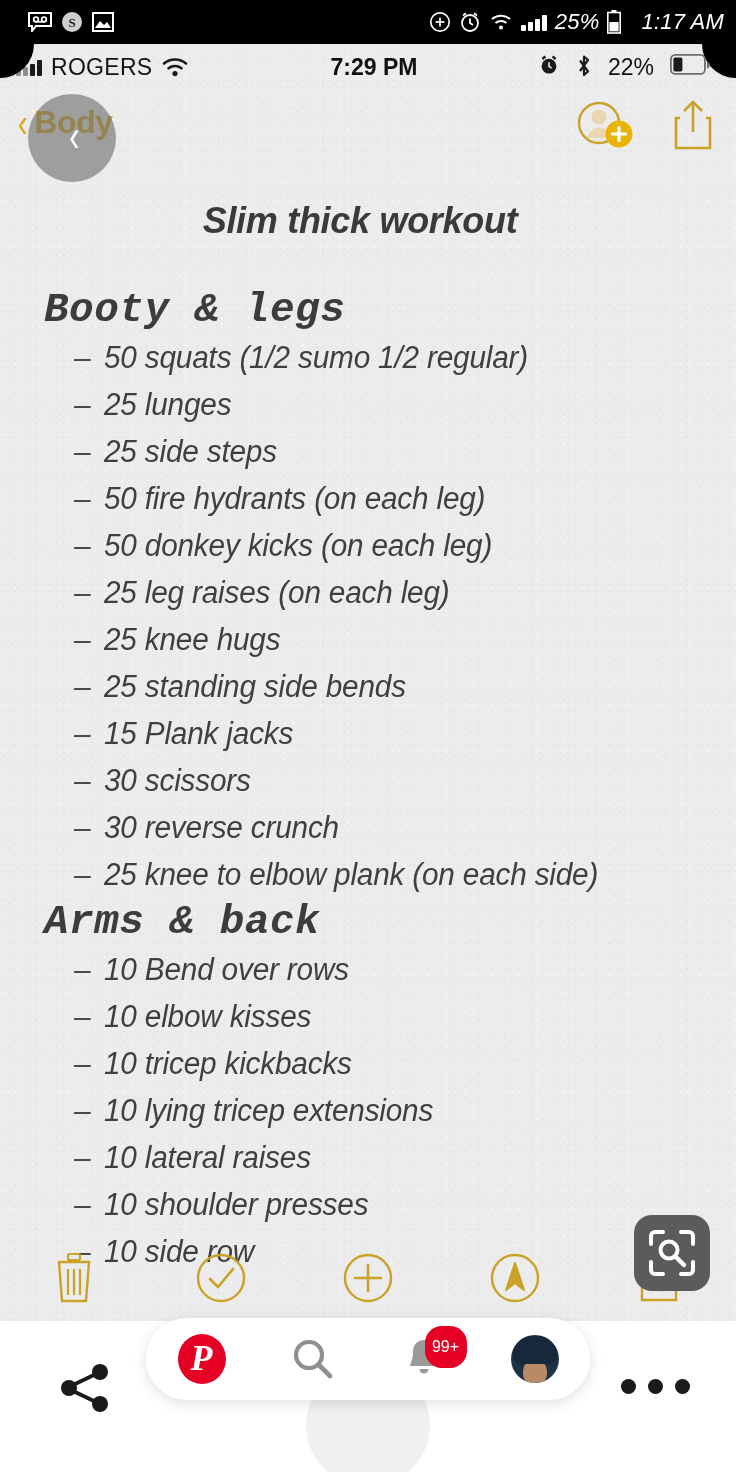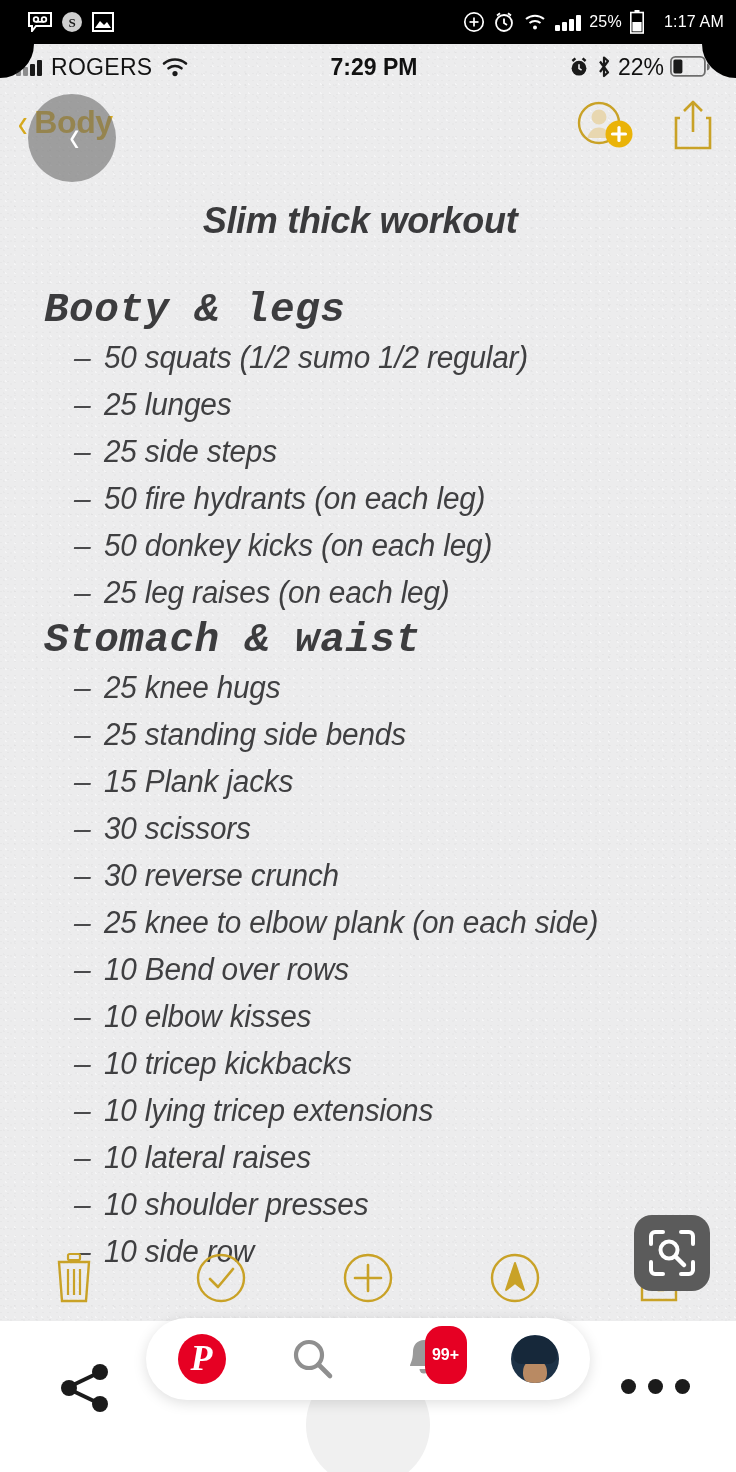--- a/index.html
+++ b/index.html
@@ -43,23 +43,24 @@
     margin-left: 28px;
   }
   .asb-right {
     margin-left: auto;
     margin-right: 12px;
     display: flex;
     align-items: center;
     gap: 8px;
   }
   .asb-pct, .asb-time {
-    font-size: 16px;
+    font-size: 22px;
     letter-spacing: .2px;
     color: #ffffff;
+    font-style: italic;
   }
   .asb-time { margin-left: 12px; }
 
   .ic { display: inline-block; line-height: 0; }
 
   
   .shot {
     position: absolute;
     left: 0; top: 44px;
     width: 736px;
@@ -116,21 +117,21 @@
     position: absolute;
     left: 12px; right: 0;
     text-align: center;
     font-size: 23px;
     font-weight: 700;
     color: #111;
   }
   .iss-right {
     margin-left: auto;
     margin-right: 26px;
-    display: flex; align-items: center; gap: 6px;
+    display: flex; align-items: flex-start; gap: 16px;
   }
   .iss-pct { font-size: 23px; font-weight: 500; color: #111; }
 
   
   .bars { display: inline-flex; align-items: flex-end; gap: 2px; height: 17px; }
   .bars i { display:block; width: 5px; background: currentColor; border-radius: 1px; }
   .bars i:nth-child(1){ height: 6px; }
   .bars i:nth-child(2){ height: 9px; }
   .bars i:nth-child(3){ height: 12px; }
   .bars i:nth-child(4){ height: 16px; }
@@ -293,23 +294,23 @@
     padding-bottom: 2px;
   }
   .badge {
     position: absolute;
     left: 36px; top: 2px;
     min-width: 34px; height: 34px;
     border-radius: 17px;
     background: #e60023;
     color: #fff;
     font-size: 16px;
-    font-weight: 700;
+    font-weight: 400;
     display: flex; align-items: center; justify-content: center;
-    padding: 12px 4px;
+    padding: 4px 4px;
     z-index: 2;
   }
   .pin-avatar {
     width: 48px; height: 48px; border-radius: 50%;
     background: #1d3247;
     overflow: hidden;
     position: relative;
   }
   .pin-avatar::after {
     content: "";
@@ -539,21 +540,20 @@
                 <span class="txt">50 donkey kicks (on each leg)</span>
               </li>
             <li class="item">
                 <span class="dash">–</span>
                 <span class="txt">25 leg raises (on each leg)</span>
               </li>
           </ul>
         </div>
 
         <div class="section">
-          <div class="sec-head">Stomach &amp; waist</div>
           <ul class="items">
             <li class="item">
                 <span class="dash">–</span>
                 <span class="txt">25 knee hugs</span>
               </li>
             <li class="item">
                 <span class="dash">–</span>
                 <span class="txt">25 standing side bends</span>
               </li>
             <li class="item">
@@ -569,20 +569,21 @@
                 <span class="txt">30 reverse crunch</span>
               </li>
             <li class="item">
                 <span class="dash">–</span>
                 <span class="txt">25 knee to elbow plank (on each side)</span>
               </li>
           </ul>
         </div>
 
         <div class="section">
+          <div class="sec-head">Arms &amp; back</div>
           <ul class="items">
             <li class="item">
                 <span class="dash">–</span>
                 <span class="txt">10 Bend over rows</span>
               </li>
             <li class="item">
                 <span class="dash">–</span>
                 <span class="txt">10 elbow kisses</span>
               </li>
             <li class="item">

